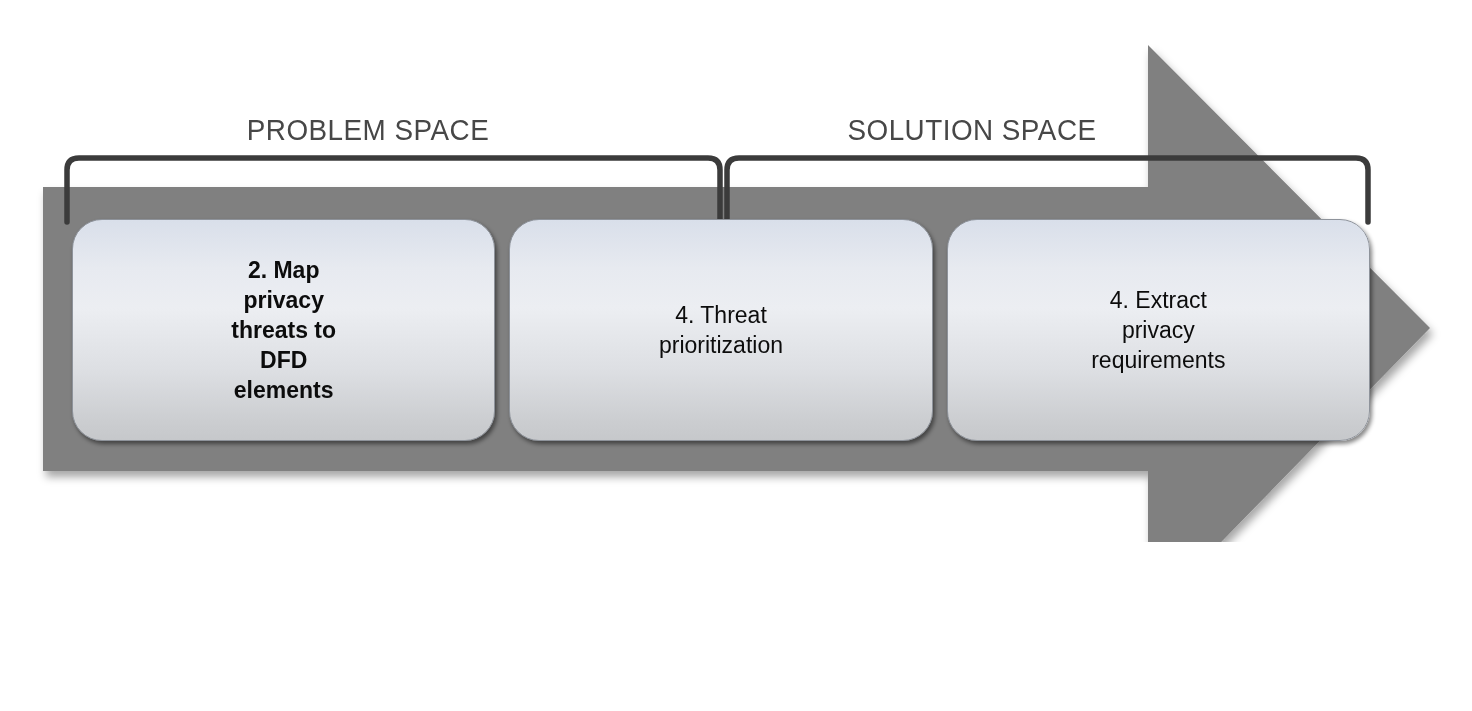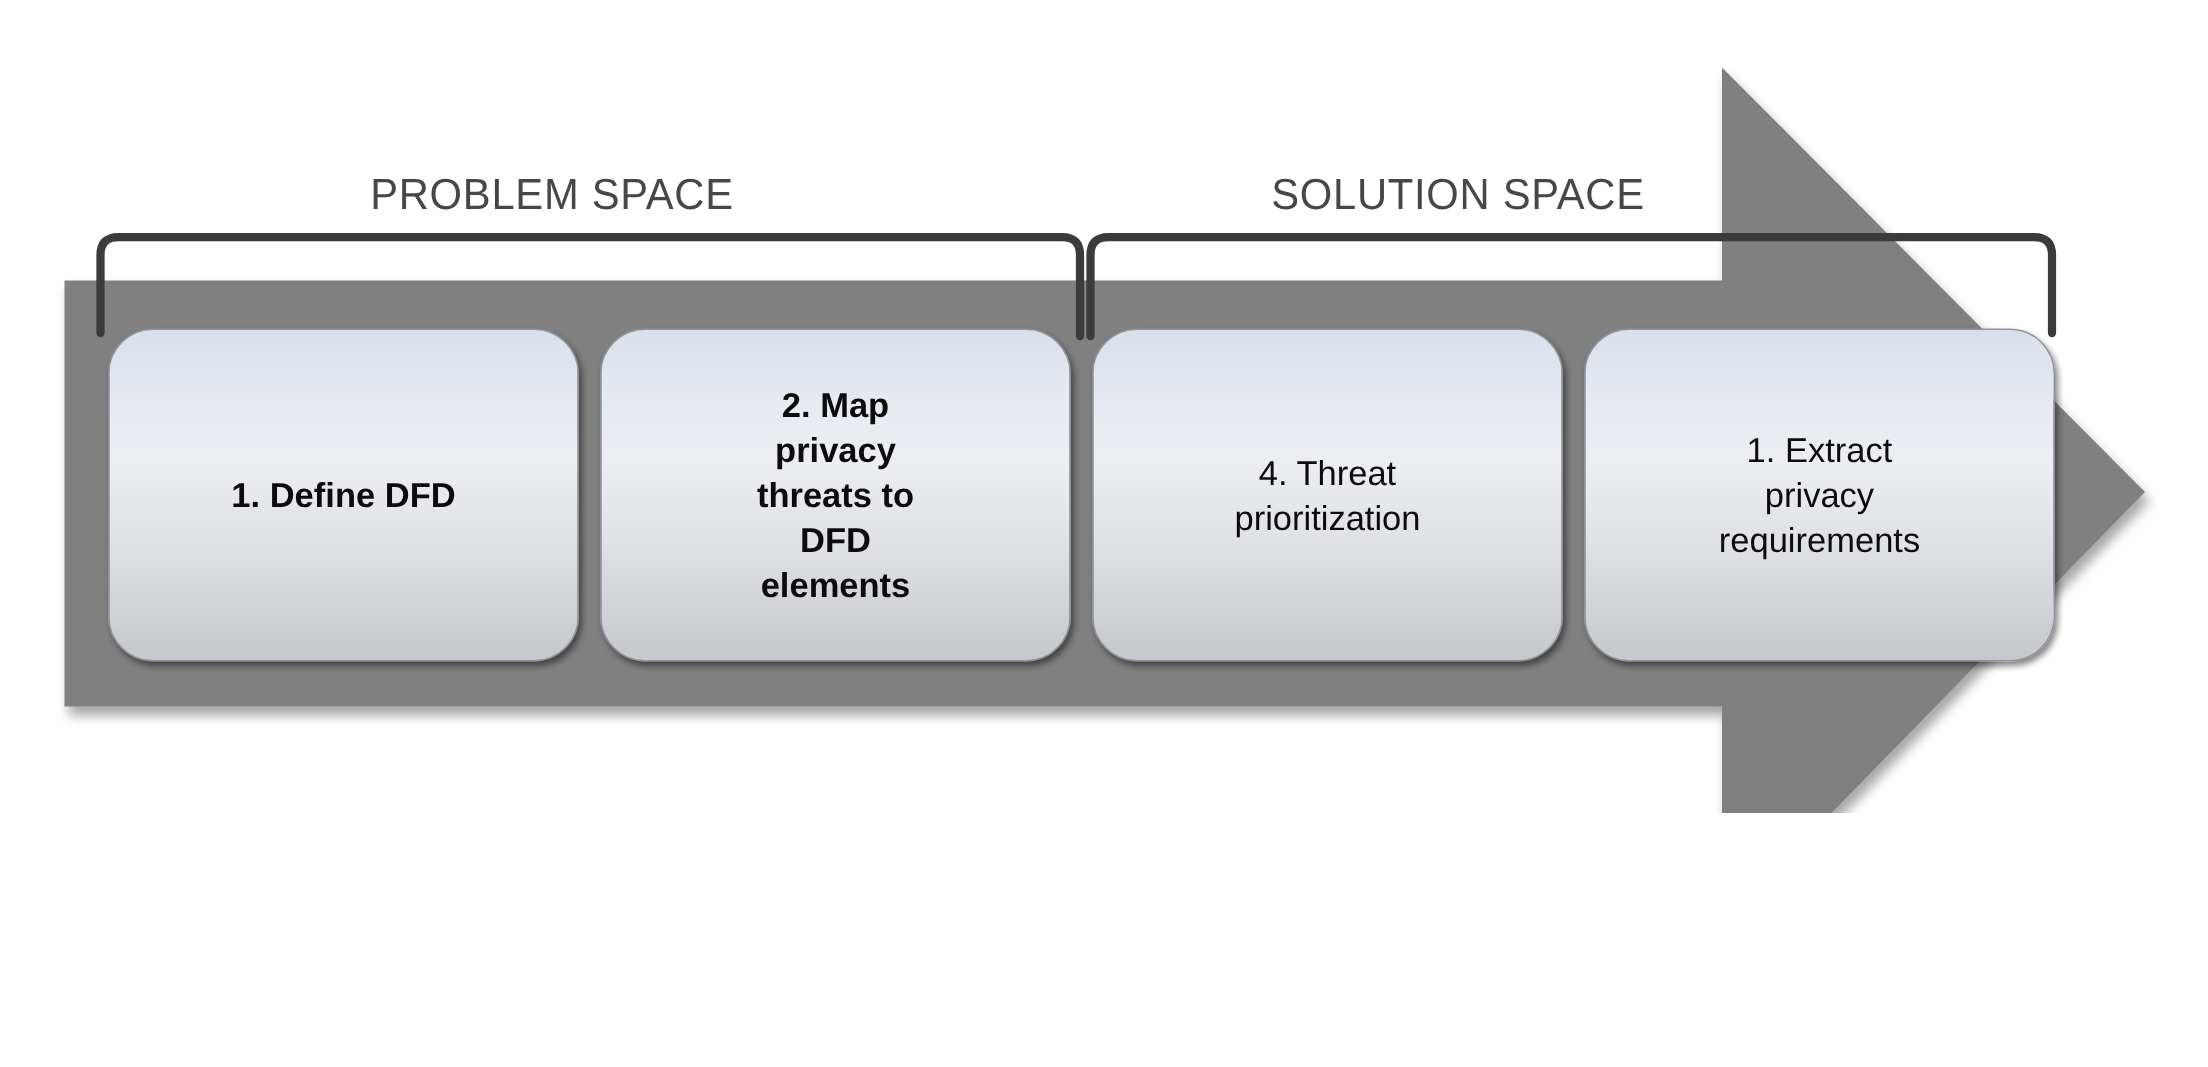--- a/index.html
+++ b/index.html
@@ -86,33 +86,30 @@
 
     <path d="M 727 224 L 727 170 Q 727 158 739 158 L 1356 158 Q 1368 158 1368 170 L 1368 222" fill="none" stroke="#3b3b3b" stroke-width="5.5" stroke-linecap="round"></path>
   </svg>
 
   <div class="space-label label-problem">PROBLEM SPACE</div>
 
   <div class="space-label label-solution">SOLUTION SPACE</div>
 
   <div class="steps-row">
     <div class="step-box bold">
-      <span class="step-label">1. Define DFD</span>
-    </div>
-    <div class="step-box bold">
       <span class="step-label">2. Map
 privacy
 threats to
 DFD
 elements</span>
     </div>
     <div class="step-box">
       <span class="step-label">4. Threat
 prioritization</span>
     </div>
     <div class="step-box">
-      <span class="step-label">1. Extract
+      <span class="step-label">4. Extract
 privacy
 requirements</span>
     </div>
   </div>
 
 </div>
 
 </body></html>

